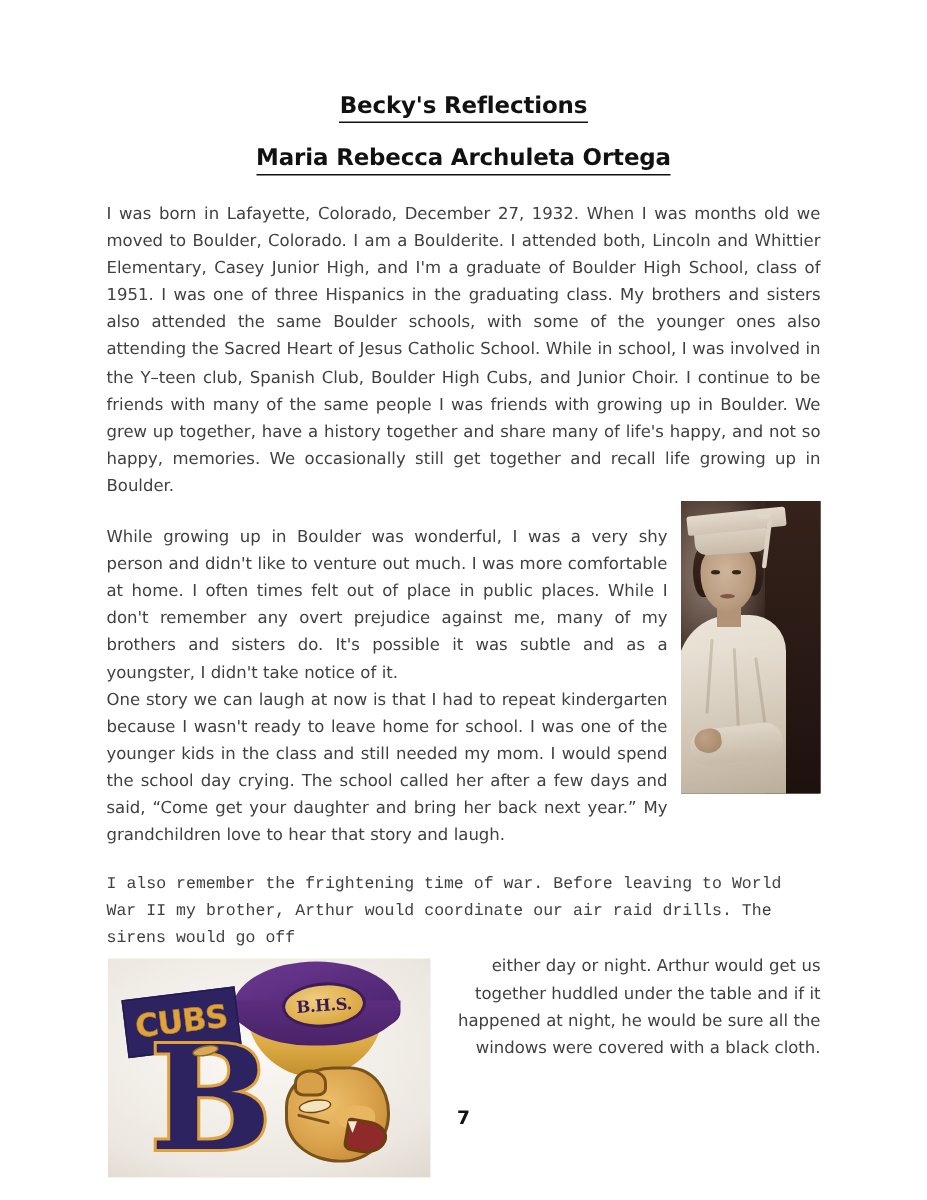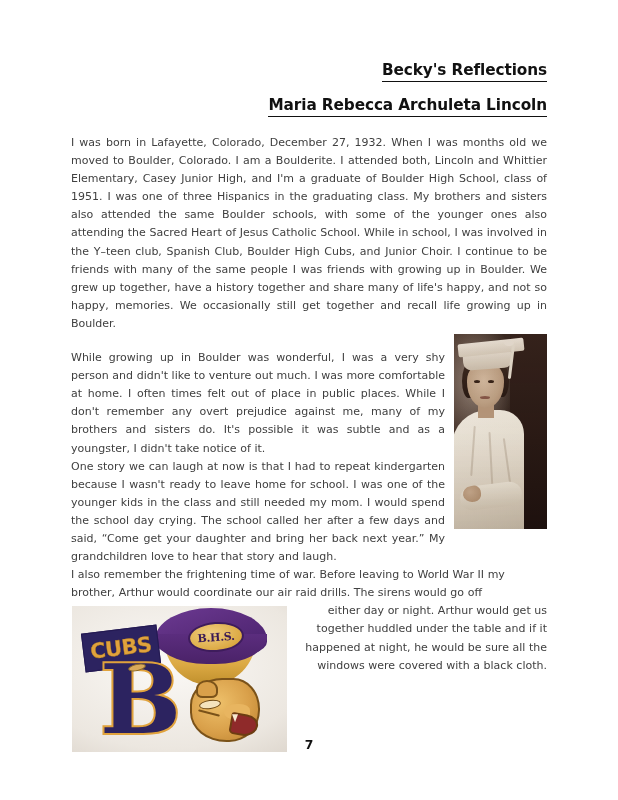--- a/index.html
+++ b/index.html
@@ -20,21 +20,21 @@
     box-sizing: border-box;
   }
   .content {
     position: absolute;
     left: 71px;
     top: 60px;
     width: 476px;
   }
   h1.doc-title, h2.doc-subtitle {
     margin: 0;
-    text-align: right;
+    text-align: center;
     font-weight: bold;
     color: #111111;
     letter-spacing: -0.1px;
   }
   h1.doc-title {
     font-size: 15.3px;
     line-height: 20px;
     padding-bottom: 1px;
   }
   h2.doc-subtitle {
@@ -49,21 +49,21 @@
     margin: 0;
     font-size: 11px;
     line-height: 18.1px;
     text-align: justify;
     color: #404040;
     word-spacing: 0.1px;
   }
   p.par-1 { margin-top: 16px; }
   p.par-2 { margin-top: 16px; }
   p.par-3 { margin-top: 0; }
-  p.par-4 { text-align: left; }
+  p.par-4 { margin-top: 15px; text-align: left; font-family: Liberation Mono, monospace; }
   p.par-5 { margin: 0; text-align: right; }
 
   
   .portrait {
     float: right;
     width: 93px;
     height: 195px;
     margin: 1px 0 6px 9px;
     position: relative;
     overflow: hidden;
@@ -364,21 +364,21 @@
 </style>
 </head>
 <body>
 
 <div id="page">
 
   <div class="content">
 
     <h1 class="doc-title"><span class="ul-wrap">Becky's Reflections</span></h1>
 
-    <h2 class="doc-subtitle"><span class="ul-wrap">Maria Rebecca Archuleta Lincoln</span></h2>
+    <h2 class="doc-subtitle"><span class="ul-wrap">Maria Rebecca Archuleta Ortega</span></h2>
 
     <p class="body-par par-1">I was born in Lafayette, Colorado, December 27, 1932.  When I was months old we moved to Boulder, Colorado.  I am a Boulderite.  I attended both, Lincoln and Whittier Elementary, Casey Junior High, and I'm a graduate of Boulder High School, class of 1951.  I was one of three Hispanics in the graduating class.  My brothers and sisters also attended the same Boulder schools, with some of the younger ones also attending the Sacred Heart of Jesus Catholic School.  While in school, I was involved in the Y–teen club, Spanish Club, Boulder High Cubs, and Junior Choir.  I continue to be friends with many of the same people I was friends with growing up in Boulder.  We grew up together, have a history together and share many of life's happy, and not so happy, memories.  We occasionally still get together and recall life growing up in Boulder.</p>
 
     <div class="portrait">
       <div class="bg"></div>
       <div class="backdrop-r"></div>
       <div class="gown"></div>
       <div class="gown-fold1"></div>
       <div class="gown-fold2"></div>
       <div class="gown-fold3"></div>

